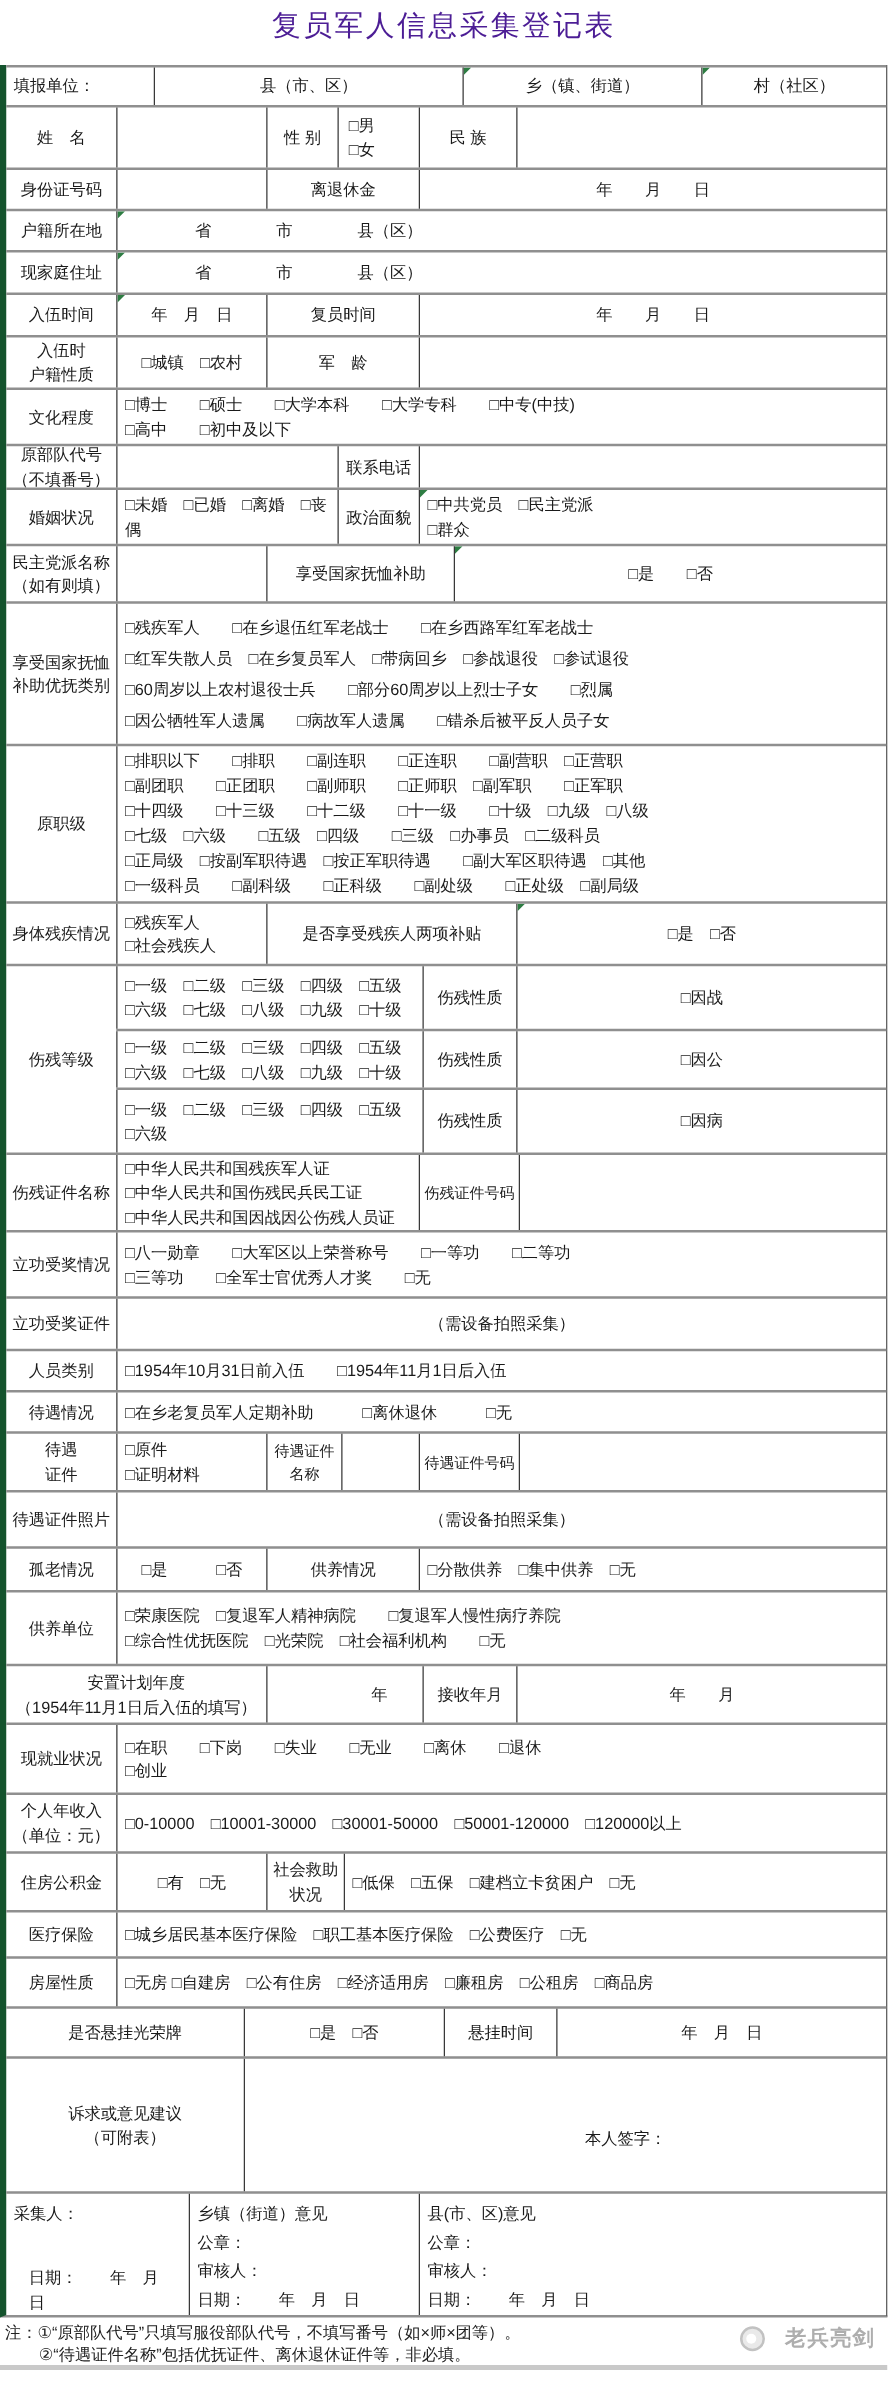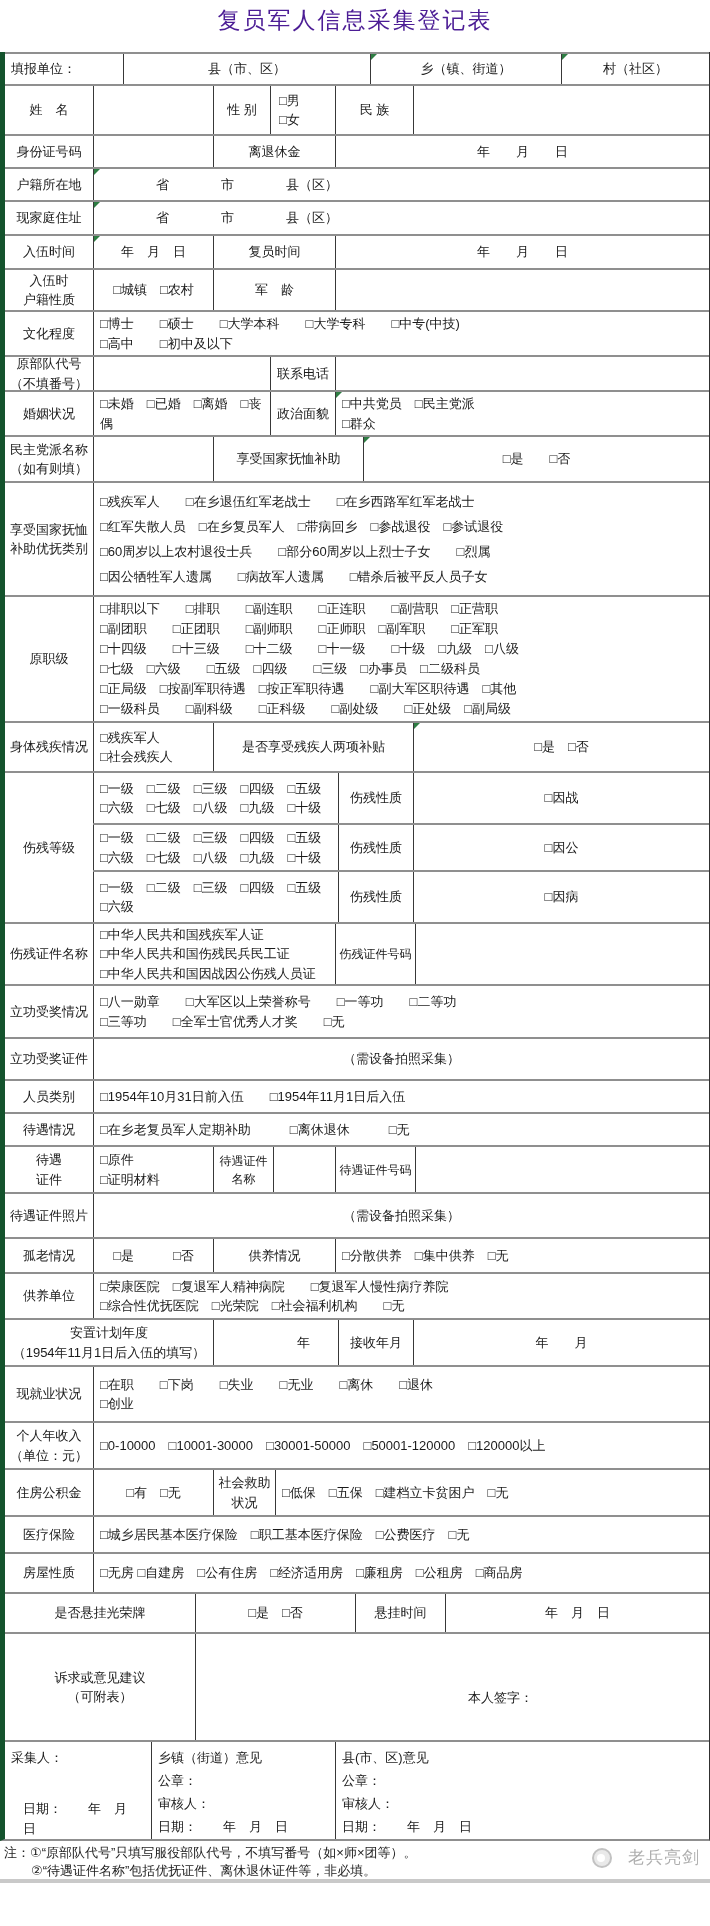--- a/index.html
+++ b/index.html
@@ -38,21 +38,21 @@
   .sm { font-size: 12px; }
   .gm::after {
     content: ""; position: absolute; top: 0; left: 0; width: 0; height: 0;
     border-top: 6px solid #2e7d43; border-right: 6px solid transparent;
   }
   .topstart { justify-content: space-between; padding-top: 6px; }
   .notes { height: 42px; position: relative; padding: 3px 0 0 4px; font-size: 13px; line-height: 18px; color: #222; }
   .notes .n2 { padding-left: 27px; }
   .wm {
     position: absolute; right: 10px; top: 7px; display: flex; align-items: center; gap: 16px;
-    color: #aeaeae; font-size: 17px; font-weight: normal; letter-spacing: 1px;
+    color: #aeaeae; font-size: 17px; font-weight: bold; letter-spacing: 1px;
   }
   .wm-icon {
     width: 20px; height: 20px; border-radius: 50%;
     background: #e9e9e9; border: 2px solid #c2c2c2; position: relative;
   }
   .wm-icon::after {
     content: ""; position: absolute; left: 3px; top: 4px; width: 8px; height: 8px;
     border-radius: 50%; background: #fff;
   }
   .botbar { position: absolute; left: 0; bottom: 0; width: 100%; height: 4px; background: #c9c9c9; }
@@ -279,21 +279,21 @@
       <div class="c f1">（需设备拍照采集）</div>
     </div>
 
     <div class="r" style="height:35px">
       <div class="c" style="flex:0 0 88px">孤老情况</div>
       <div class="c" style="flex:0 0 120px">□是　　　□否</div>
       <div class="c" style="flex:0 0 122px">供养情况</div>
       <div class="c la f1">□分散供养　□集中供养　□无</div>
     </div>
 
-    <div class="r" style="height:46px">
+    <div class="r" style="height:59px">
       <div class="c" style="flex:0 0 88px">供养单位</div>
       <div class="c la f1">
         <div>□荣康医院　□复退军人精神病院　　□复退军人慢性病疗养院</div>
         <div>□综合性优抚医院　□光荣院　□社会福利机构　　□无</div>
       </div>
     </div>
 
     <div class="r" style="height:47px">
       <div class="c" style="flex:0 0 208px">
         <div>安置计划年度</div>

